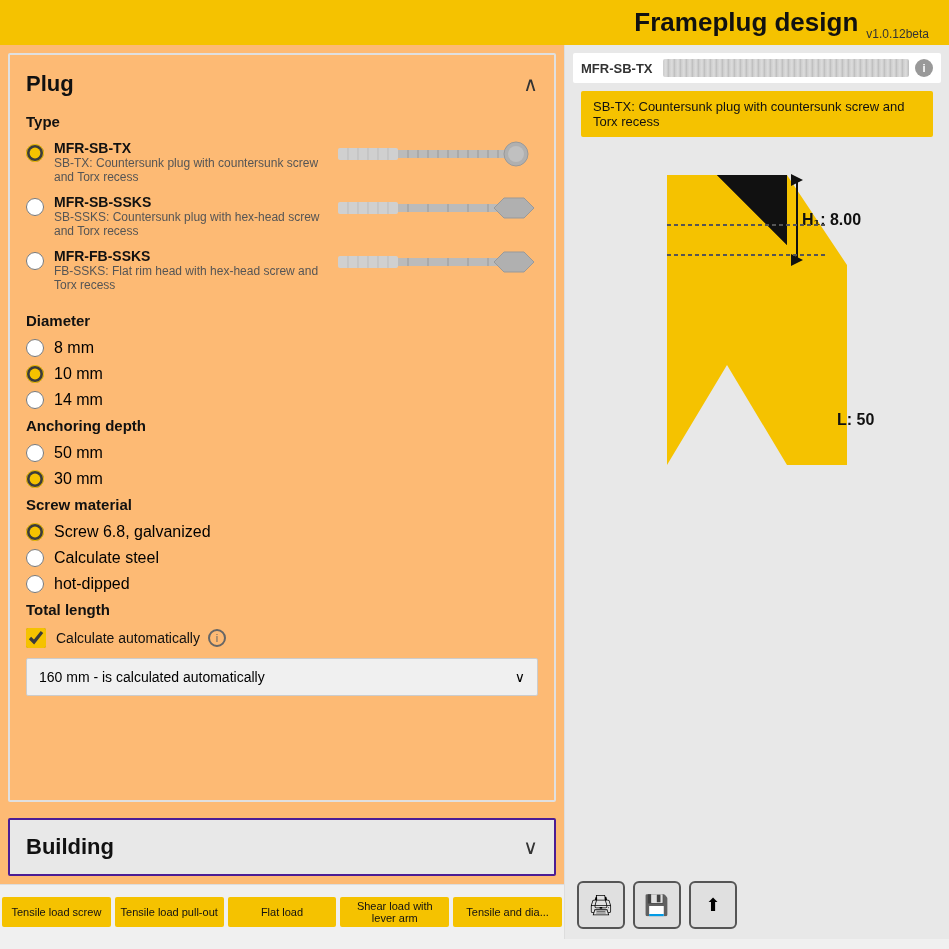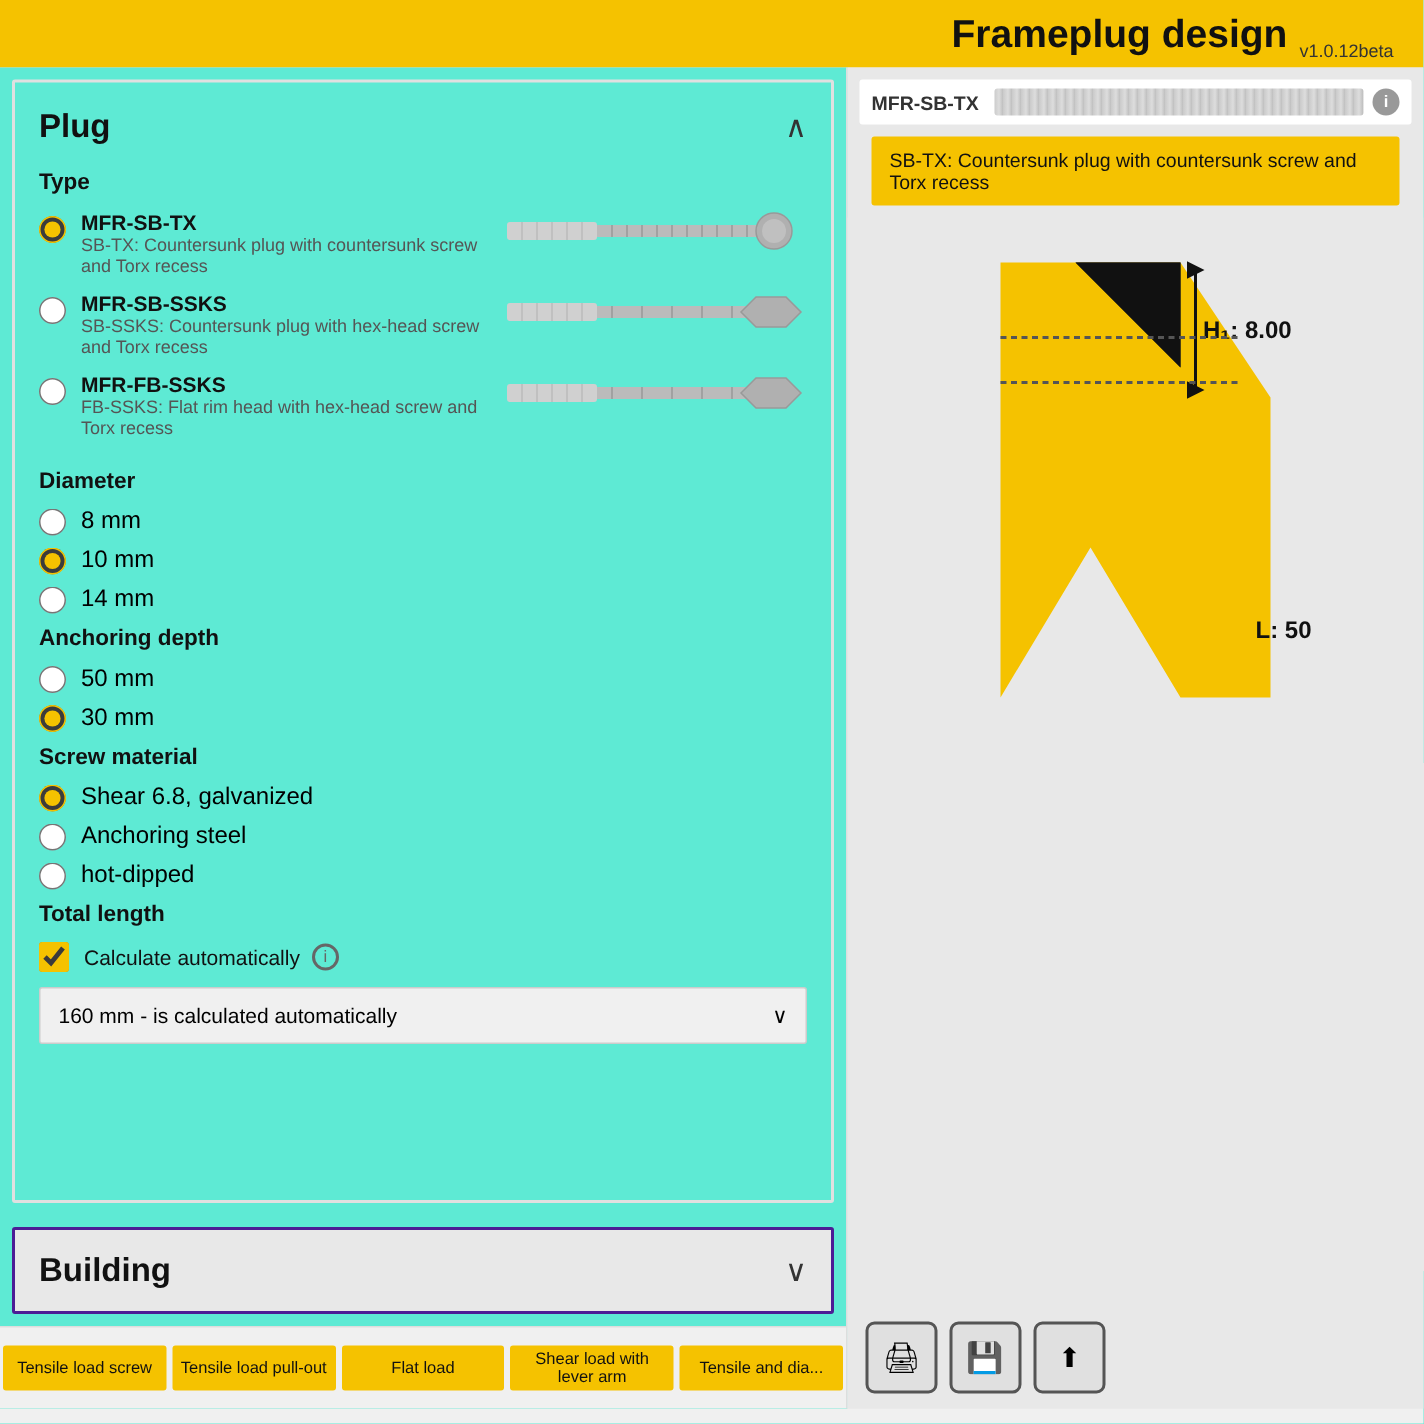--- a/index.html
+++ b/index.html
@@ -29,21 +29,21 @@
 
     
     .main-layout {
       display: flex;
       height: calc(949px - 55px);
     }
 
     
     .left-panel {
       width: 565px;
-      background: #5eead4;
+      background: #fdba74;
       border-right: 1px solid #ddd;
       display: flex;
       flex-direction: column;
       overflow: hidden;
     }
 
     
     .plug-section {
       flex: 1;
       overflow-y: auto;
@@ -421,25 +421,25 @@
         <div class="radio-item">
           <input type="radio" name="anchoring" checked="" style="">
           <span>30 mm</span>
         </div>
       </div>
 
       <div style="margin-top: 8px;">
         <div class="subsection-title">Screw material</div>
         <div class="radio-item">
           <input type="radio" name="screw-mat" checked="" style="">
-          <span>Shear 6.8, galvanized</span>
+          <span>Screw 6.8, galvanized</span>
         </div>
         <div class="radio-item">
           <input type="radio" name="screw-mat" style="">
-          <span>Anchoring steel</span>
+          <span>Calculate steel</span>
         </div>
         <div class="radio-item">
           <input type="radio" name="screw-mat" style="">
           <span>hot-dipped</span>
         </div>
       </div>
 
       <div style="margin-top: 8px;">
         <div class="subsection-title">Total length</div>
         <div class="checkbox-item">

